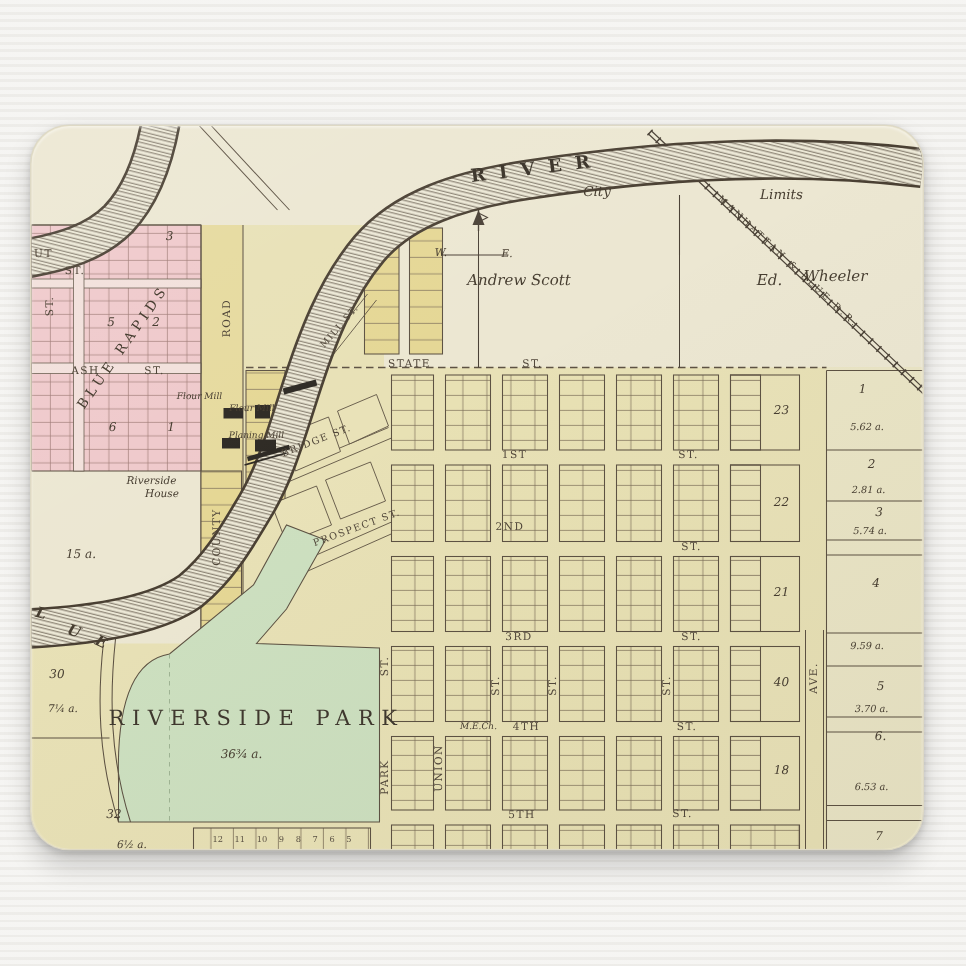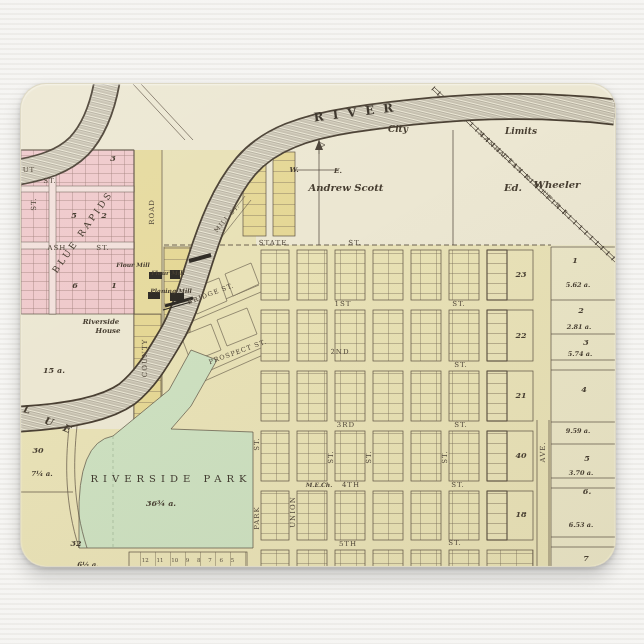--- a/index.html
+++ b/index.html
@@ -11,24 +11,24 @@
   .pad{position:absolute;left:20px;top:83px;width:594px;height:482px;border-radius:26px;
        overflow:hidden;background:#ece7d2;
        box-shadow:0 10px 18px rgba(0,0,0,.18),0 2px 5px rgba(0,0,0,.14);
        border:1px solid rgba(0,0,0,.06);}
   .pad::after{content:"";position:absolute;inset:0;border-radius:26px;pointer-events:none;
        background:linear-gradient(150deg,rgba(255,255,255,.10),rgba(255,255,255,0) 40%,rgba(60,50,30,.05));
        box-shadow:inset 0 1px 2px rgba(255,255,255,.5);}
   .art{position:absolute;left:0;top:0;}
   .lb{position:absolute;transform:translate(-50%,-50%) rotate(var(--r,0deg));
       color:#473e31;white-space:nowrap;line-height:1;z-index:5;}
-  .it{font-style:italic;font-weight:bold;}
+  .it{font-style:italic;}
   .b{font-weight:bold;}
   .s55{font-size:5.5px;} .s6{font-size:6px;} .s65{font-size:6.5px;} .s7{font-size:7px;}
-  .s8{font-size:8px;} .s9{font-size:9px;} .s10{font-size:10px;} .s12{font-size:12px;} .s13{font-size:10px;}
+  .s8{font-size:8px;} .s9{font-size:9px;} .s10{font-size:10px;} .s12{font-size:12px;} .s13{font-size:14px;}
   .ls1{letter-spacing:1.5px;} .ls2{letter-spacing:2px;} .ls3{letter-spacing:3px;}
   .ls5{letter-spacing:5px;} .ls9{letter-spacing:9px;}
   .street{color:#51473a;letter-spacing:1px;}
   .ink{color:#3f382e;}
   .ws{word-spacing:6px;color:#5a5143;}
 </style>
 </head>
 <body>
 
 <div class="stage">

